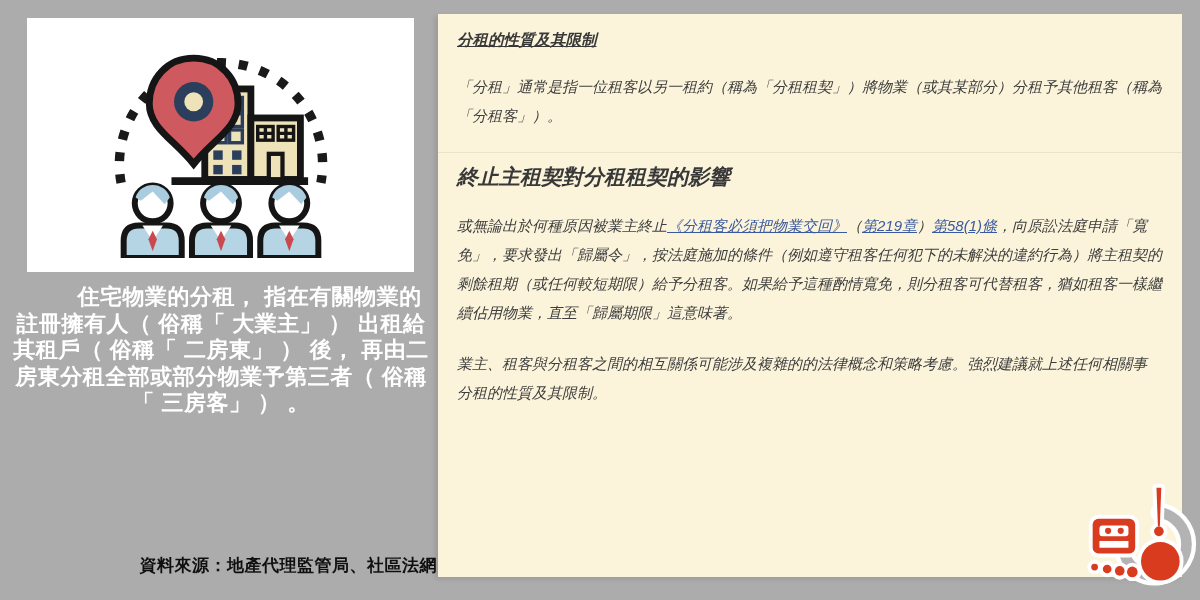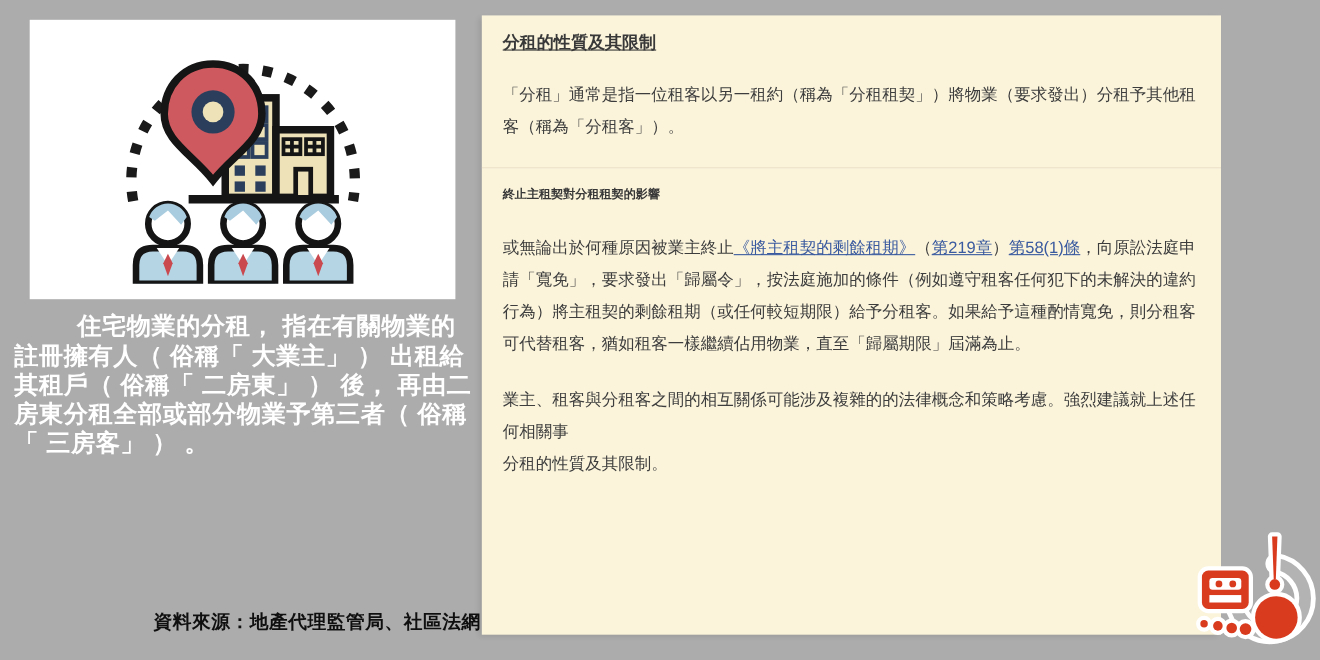--- a/index.html
+++ b/index.html
@@ -7,32 +7,32 @@
        font-family:"Liberation Sans","DejaVu Sans",sans-serif;}
   .stage{position:relative;width:1200px;height:600px;background:#acacac;}
 
   
   .card{position:absolute;left:27px;top:18px;width:387px;height:254px;background:#ffffff;}
   .illus{position:absolute;left:44px;top:18px;width:300px;height:222px;}
 
   .left-text{position:absolute;left:13px;top:284px;width:416px;color:#ffffff;
              font-size:22px;font-weight:700;line-height:26.5px;letter-spacing:.5px;}
   .left-text p{margin:0;}
-  .left-text p.ind{text-indent:2.6em;}
+  .left-text p.ind{text-indent:2.6em;text-align:center;}
 
   .source{position:absolute;left:0;top:554px;width:437px;text-align:right;
           color:#0f0f0f;font-size:17px;font-weight:700;letter-spacing:.5px;}
 
   
-  .doc{position:absolute;left:438px;top:14px;width:672px;height:563px;background:#fbf4db;
+  .doc{position:absolute;left:438px;top:14px;width:744px;height:563px;background:#fbf4db;
        box-sizing:border-box;padding:8px 9px 0 19px;color:#3d3d3d;font-size:15px;
-       line-height:29px;overflow:hidden;box-shadow:-3px 2px 5px rgba(0,0,0,.10);}
+       line-height:29px;overflow:hidden;box-shadow:-3px 2px 5px rgba(0,0,0,.10);font-style:italic;}
   .doc h1{font-size:15.5px;font-weight:600;color:#383838;margin:8px 0 22px 0;
           text-decoration:underline;line-height:20px;}
-  .doc h2{font-size:11px;font-weight:600;color:#383838;margin:14px 0 24px 0;line-height:20px;}
+  .doc h2{font-size:21px;font-weight:600;color:#383838;margin:14px 0 24px 0;line-height:20px;}
   .doc p{margin:0 0 22px 0;}
   .doc hr{border:none;border-top:1px solid #eae2c9;margin:10px -22px 10px -19px;}
   .doc a.lnk{color:#3a5a9f;text-decoration:underline;cursor:pointer;}
 
   
   .logo{position:absolute;left:1082px;top:482px;width:118px;height:116px;}
 </style>
 </head>
 <body>
 
@@ -102,24 +102,24 @@
     </svg>
   </section>
 
   <div class="left-text">
     <p class="ind">住宅物業的分租， 指在有關物業的註冊擁有人（ 俗稱「 大業主」 ） 出租給其租戶（ 俗稱「 二房東」 ） 後， 再由二房東分租全部或部分物業予第三者（ 俗稱「 三房客」 ） 。</p>
   </div>
   <div class="source">資料來源：地產代理監管局、社區法網</div>
 
   <section class="doc">
     <h1>分租的性質及其限制</h1>
-    <p>「分租」通常是指一位租客以另一租約（稱為「分租租契」）將物業（要求發出）分租予其他租客（稱為「分租客」）。</p>
+    <p>「分租」通常是指一位租客以另一租約（稱為「分租租契」）將物業（或其某部分）分租予其他租客（稱為「分租客」）。</p>
     <hr>
     <h2>終止主租契對分租租契的影響</h2>
-    <p id="p-relief"><span>或無論出於何種原因被業主終止</span><a href="#" class="lnk">《將主租契的剩餘租期》</a><span>（</span><a href="#" class="lnk">第219章</a><span>）</span><a href="#" class="lnk">第58(1)條</a><span>，向原訟法庭申請「寬免」，要求發出「歸屬令」，按法庭施加的條件（例如遵守租客任何犯下的未解決的違約行為）將主租契的剩餘租期（或任何較短期限）給予分租客。如果給予這種酌情寬免，則分租客可代替租客，猶如租客一樣繼續佔用物業，直至「歸屬期限」屆滿為止。</span></p>
+    <p id="p-relief"><span>或無論出於何種原因被業主終止</span><a href="#" class="lnk">《分租客必須把物業交回》</a><span>（</span><a href="#" class="lnk">第219章</a><span>）</span><a href="#" class="lnk">第58(1)條</a><span>，向原訟法庭申請「寬免」，要求發出「歸屬令」，按法庭施加的條件（例如遵守租客任何犯下的未解決的違約行為）將主租契的剩餘租期（或任何較短期限）給予分租客。如果給予這種酌情寬免，則分租客可代替租客，猶如租客一樣繼續佔用物業，直至「歸屬期限」這意味著。</span></p>
     <p id="p-advice"><span>業主、租客與分租客之間的相互關係可能涉及複雜的的法律概念和策略考慮。強烈建議就上述任何相關事</span><br><span>分租的性質及其限制。</span></p>
   </section>
 
   <svg class="logo" viewBox="0 0 120 120">
 
     <path d="M 79.7 31.6 A 33 33 0 1 1 43 75.3" fill="none" stroke="#ffffff" stroke-width="20" stroke-linecap="round"></path>
     <path d="M 79.7 31.6 A 33 33 0 1 1 43 75.3" fill="none" stroke="#b3b3b3" stroke-width="11"></path>
 
     <g stroke="#ffffff" stroke-width="8" fill="#ffffff" stroke-linejoin="round">
       <rect x="10" y="38" width="44" height="36" rx="6"></rect>

